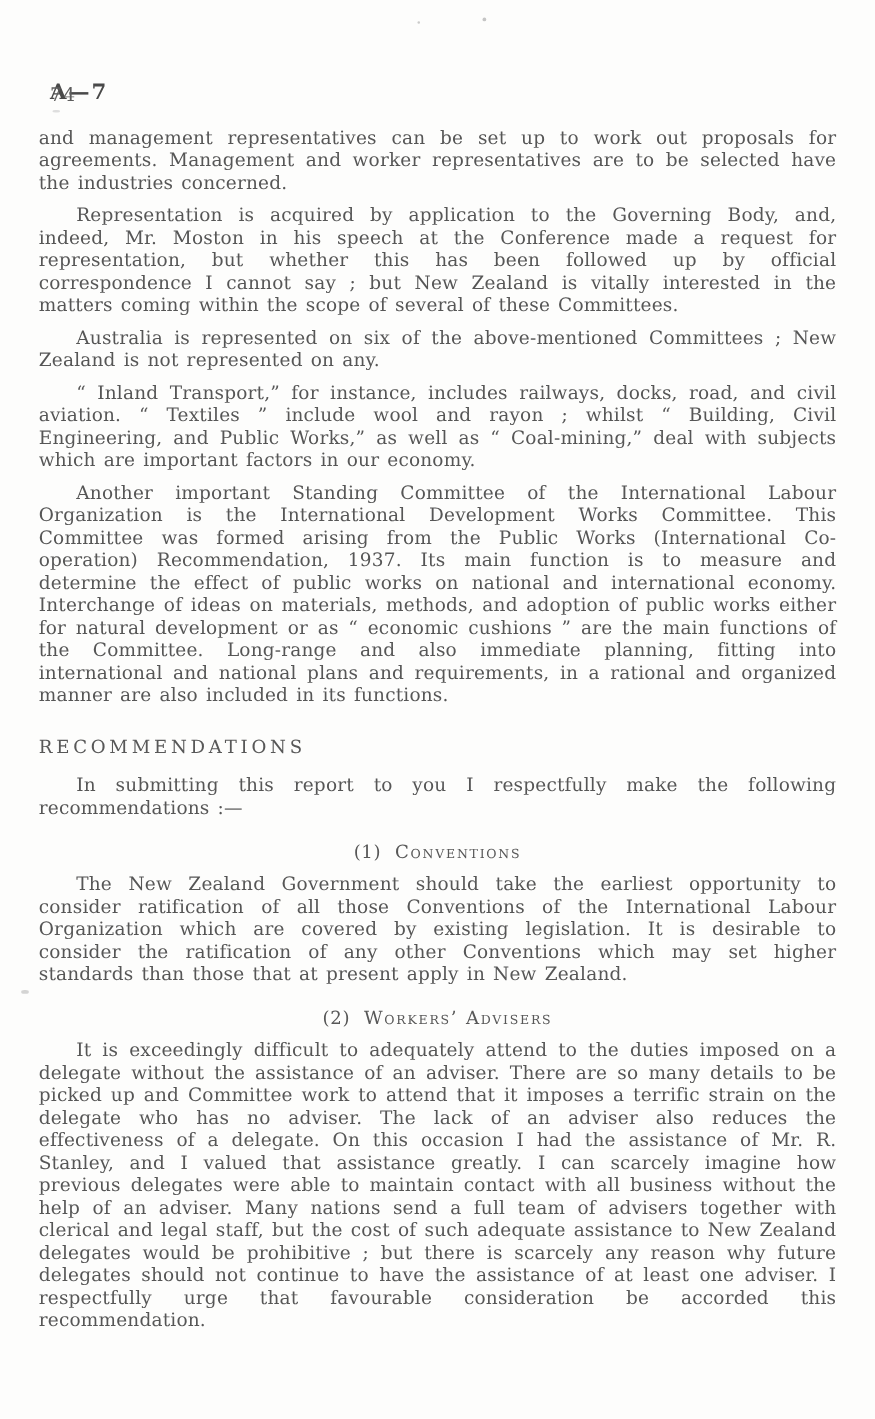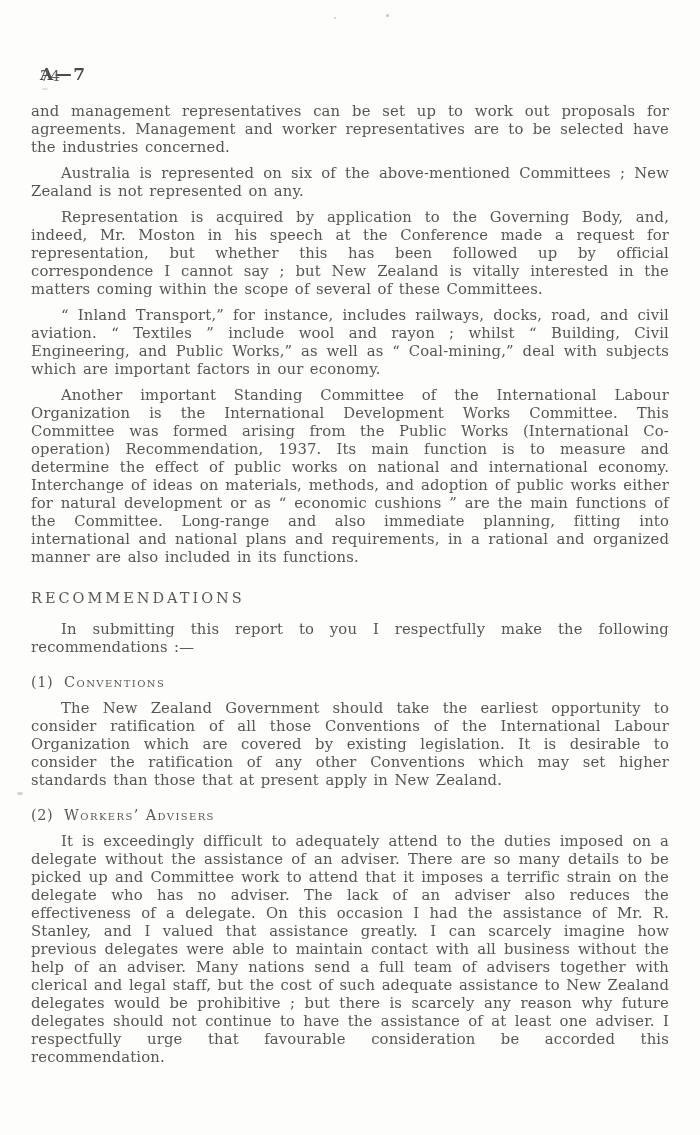--- a/index.html
+++ b/index.html
@@ -29,41 +29,41 @@
   }
   .para.continuation{text-indent:0;}
   .recs-title{
     margin:24px 0 14px 0;
     font-size:14.5px;font-weight:400;
     text-align:left;letter-spacing:3px;color:#585858;
   }
   .section-heading{
     margin:18px 0 9px 0;
     font-size:14.5px;font-weight:400;
-    color:#585858;letter-spacing:0.5px;
+    text-align:center;color:#585858;letter-spacing:0.5px;
   }
   .section-heading .sec-num{margin-right:11px;}
   .section-heading .sc{font-variant:small-caps;letter-spacing:1.4px;}
   .speck{position:absolute;background:#979797;border-radius:50%;}
 </style>
 </head>
 <body>
 
 <div class="page">
 
   <div class="page-header">
     <span class="paper-ref">A—7</span>
     <span class="page-num">74</span>
   </div>
 
   <div class="content">
 
     <p class="para continuation">and management representatives can be set up to work out proposals for agreements. Management and worker representatives are to be selected have the industries concerned.</p>
+    <p class="para">Representation is acquired by application to the Governing Body, and, indeed, Mr. Moston in his speech at the Conference made a request for representation, but whether this has been followed up by official correspondence I cannot say&nbsp;; but New Zealand is vitally interested in the matters coming within the scope of several of these Committees.</p>
     <p class="para">Australia is represented on six of the above-mentioned Committees&nbsp;; New Zealand is not represented on any.</p>
-    <p class="para">Representation is acquired by application to the Governing Body, and, indeed, Mr. Moston in his speech at the Conference made a request for representation, but whether this has been followed up by official correspondence I cannot say&nbsp;; but New Zealand is vitally interested in the matters coming within the scope of several of these Committees.</p>
     <p class="para">“&nbsp;Inland Transport,” for instance, includes railways, docks, road, and civil aviation. “&nbsp;Textiles&nbsp;” include wool and rayon&nbsp;; whilst “&nbsp;Building, Civil Engineering, and Public Works,” as well as “&nbsp;Coal-mining,” deal with subjects which are important factors in our economy.</p>
     <p class="para">Another important Standing Committee of the International Labour Organization is the International Development Works Committee. This Committee was formed arising from the Public Works (International Co-operation) Recommendation, 1937. Its main function is to measure and determine the effect of public works on national and international economy. Interchange of ideas on materials, methods, and adoption of public works either for natural development or as “&nbsp;economic cushions&nbsp;” are the main functions of the Committee. Long-range and also immediate planning, fitting into international and national plans and requirements, in a rational and organized manner are also included in its functions.</p>
 
     <h2 class="recs-title">RECOMMENDATIONS</h2>
 
     <p class="para">In submitting this report to you I respectfully make the following recommendations&nbsp;:—</p>
 
     <h3 class="section-heading">
       <span class="sec-num">(1)</span><span class="sc">Conventions</span>
     </h3>

